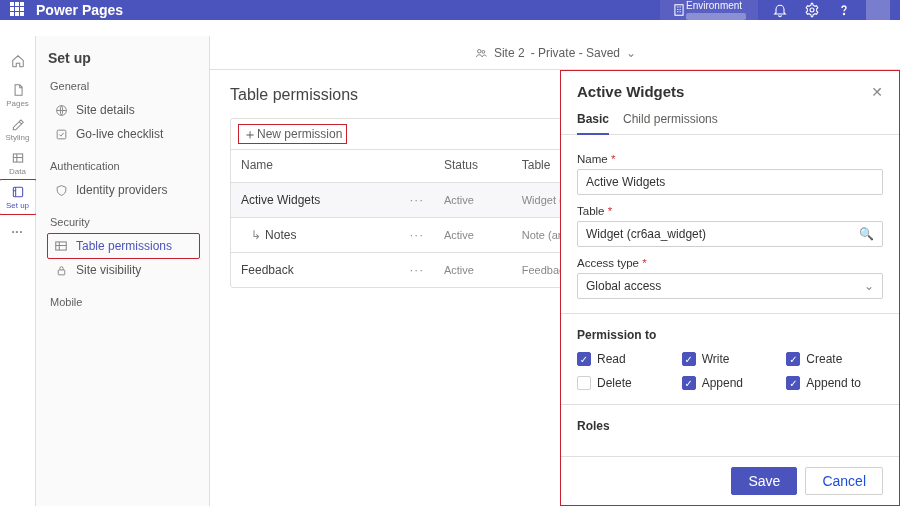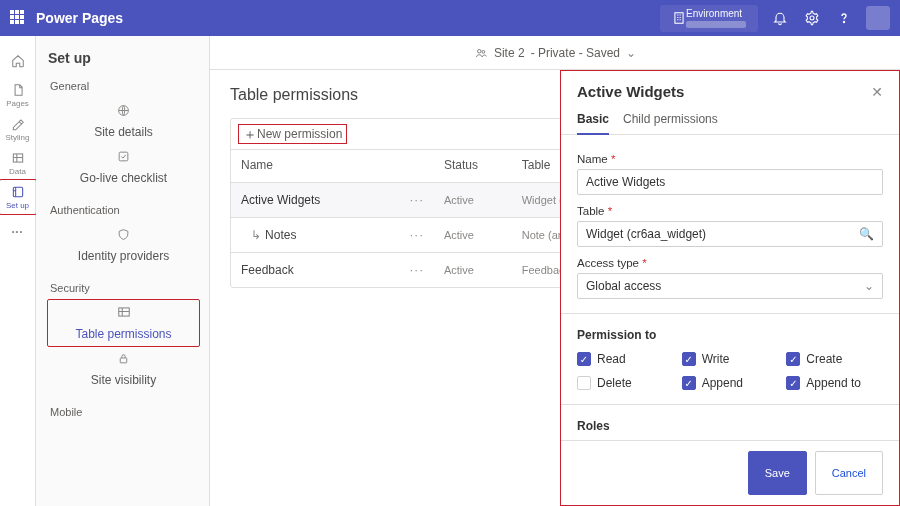--- a/index.html
+++ b/index.html
@@ -21,21 +21,21 @@
   html, body {
     margin:0; padding:0; height:100%; width:100%;
     font-family: "Segoe UI", Arial, sans-serif;
     font-size: 12px; color: var(--text);
     background: var(--bg);
     -webkit-font-smoothing: antialiased;
     overflow:hidden;
   }
   
   .topbar {
-    height:36px; background: var(--brand); color:#fff;
+    height:20px; background: var(--brand); color:#fff;
     display:flex; align-items:center; padding:0 10px;
   }
   .waffle {
     width:16px; height:16px; margin-right:10px; display:grid;
     grid-template-columns:repeat(3,4px); grid-template-rows:repeat(3,4px);
     gap:1px;
   }
   .waffle span { background:#fff; width:4px; height:4px; }
   .brandname { font-size:14px; font-weight:600; }
   .tb-spacer { flex:1; }
@@ -56,21 +56,21 @@
   }
   .rail .r-item { width:36px; height:34px; display:flex; flex-direction:column; align-items:center; justify-content:center; color:var(--muted2); font-size:8px; gap:2px;}
   .rail .r-item.active { color: var(--brand); }
   .rail .hl { outline:1.5px solid var(--hl); border-radius:1px; }
   .sidepanel {
     width:174px; background: var(--bg-soft); border-right:1px solid var(--border);
     padding:14px 10px 10px 12px;
   }
   .sidepanel h2 { font-size:14px; font-weight:600; color:#444; margin:0 0 12px 0; }
   .sp-group { font-size:11px; color:var(--muted); margin:14px 0 6px 2px; }
-  .sp-item { display:flex; align-items:center; gap:8px; padding:5px 6px; color:#555; border-radius:2px; font-size:12px;flex-direction:column;}
+  .sp-item { display:flex; align-items:center; gap:8px; padding:5px 6px; color:#555; border-radius:2px; font-size:12px;}
   .sp-item .lic { width:14px; height:14px; color:var(--muted2); flex:0 0 14px; display:flex; align-items:center; justify-content:center;}
   .sp-item.selected { color: var(--brand); }
   .sp-hl { outline:1.5px solid var(--hl); border-radius:1px; }
   .main { flex:1; position:relative; display:flex; flex-direction:column; background:#fff; }
   .context {
     height:34px; border-bottom:1px solid var(--border); display:flex; align-items:center; justify-content:center; color:var(--muted); gap:6px; font-size:12px;
   }
   .context .chev { color:var(--muted2); }
   .content { flex:1; padding:16px 20px; position:relative; overflow:hidden;}
   .content h1 { font-size:16px; font-weight:400; color:#444; margin:0 0 14px 0; }
@@ -115,21 +115,21 @@
   }
   .ctl .ic { color:var(--muted2); font-size:12px;}
   .hint { font-size:10.5px; color:var(--muted2); margin-top:4px; }
   .hint a { color: var(--link); text-decoration:none;}
   .section-t { font-size:12px; font-weight:600; color:#333; margin:0 0 10px 0;}
   .perm-grid { display:grid; grid-template-columns:repeat(3,1fr); gap:10px 8px; margin-bottom:4px;}
   .chk { display:flex; align-items:center; gap:6px; font-size:12px; color:#333;}
   .chk .box { width:14px; height:14px; border:1px solid var(--border2); border-radius:2px; display:flex; align-items:center; justify-content:center; font-size:10px; color:#fff;}
   .chk .box.checked { background:var(--brand); border-color:var(--brand);}
   .panel-foot { display:flex; gap:8px; justify-content:flex-end; padding:10px 16px; border-top:1px solid var(--border);}
-  .btn { height:44px; padding:0 16px; border-radius:2px; font-size:11px; display:inline-flex; align-items:center; justify-content:center; cursor:pointer;}
+  .btn { height:28px; padding:0 16px; border-radius:2px; font-size:14px; display:inline-flex; align-items:center; justify-content:center; cursor:pointer;}
   .btn.primary { background:var(--brand); color:#fff; border:1px solid var(--brand);}
   .btn.secondary { background:#fff; color:#1d4ed8; border:1px solid var(--border2);}
 
   svg { display:block; }
 </style>
 </head>
 <body>
 
 <div class="topbar">
   <div class="waffle">

